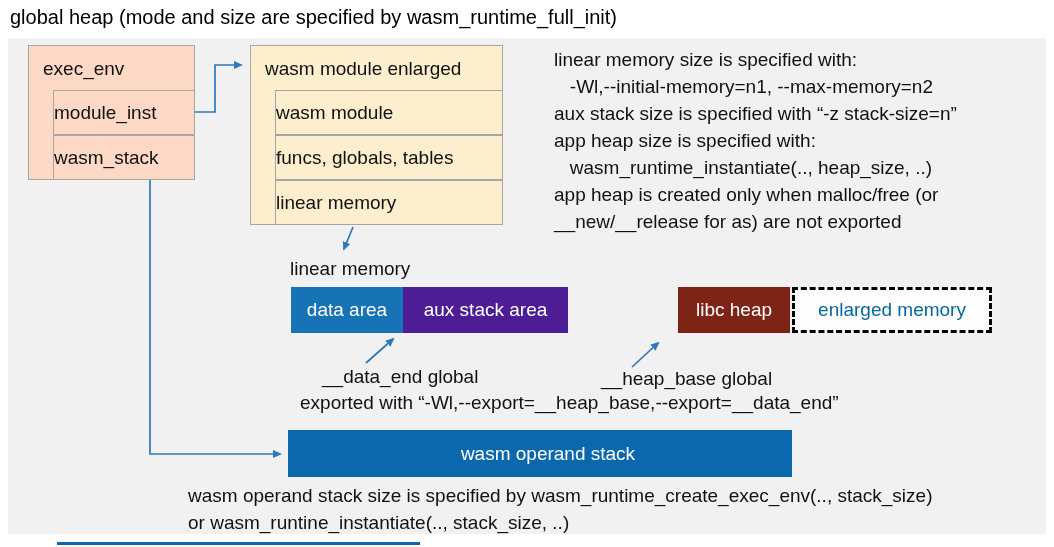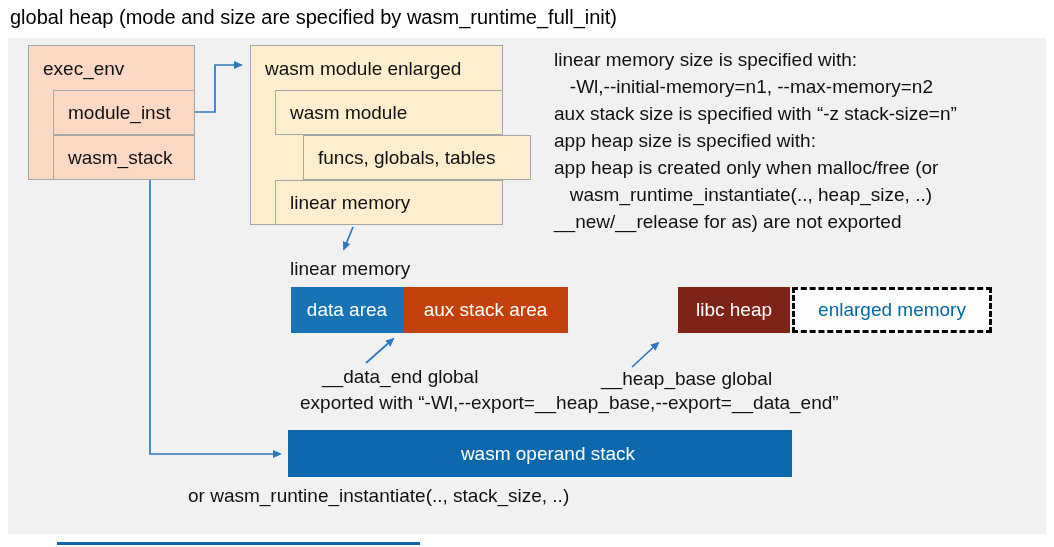--- a/index.html
+++ b/index.html
@@ -6,29 +6,29 @@
   html, body { background: #ffffff; }
   body { font-family: "Liberation Sans", sans-serif; color: #111; }
   .stage { position: relative; width: 1054px; height: 545px; overflow: hidden; background: #fff; }
 
   .title { position: absolute; left: 10px; top: 6px; font-size: 20px; color: #000; white-space: pre; }
 
   .panel { position: absolute; left: 8px; top: 38px; width: 1038px; height: 496px; }
 
   .box { position: absolute; border: 1px solid #a6a6a6; }
   .box-header { height: 45px; display: flex; align-items: center; padding-left: 14px; font-size: 19px; }
-  .field { position: absolute; border: 1px solid #a6a6a6; height: 45px; display: flex; align-items: center; padding-left: 14px; font-size: 19px; }
+  .field { position: absolute; border: 1px solid #a6a6a6; height: 45px; display: flex; align-items: center; font-size: 19px; }
 
   .exec-box { left: 28px; top: 45px; width: 167px; height: 135px; }
   .exec-f1 { left: 53px; top: 90px;  width: 142px; }
   .exec-f2 { left: 53px; top: 135px; width: 142px; }
 
   .inst-box { left: 250px; top: 45px; width: 253px; height: 180px; }
   .inst-f1 { left: 275px; top: 90px;  width: 228px; }
-  .inst-f2 { left: 275px; top: 135px; width: 228px; margin-left: 28px; }
+  .inst-f2 { left: 275px; top: 135px; width: 228px; }
   .inst-f3 { left: 275px; top: 180px; width: 228px; }
 
   .notes { position: absolute; left: 510px; top: 46px; font-size: 19px; line-height: 27px; margin-left: 44px; }
   .notes div { white-space: pre; }
 
   .lm-label { position: absolute; left: 290px; top: 258px; font-size: 19px; }
 
   .seg { position: absolute; top: 287px; height: 46px; display: flex; align-items: center; justify-content: center;
          color: #fff; font-size: 19px; white-space: nowrap; }
   .seg-1 { left: 291px; width: 112px; }
@@ -74,39 +74,40 @@
   </div>
   <div class="field inst-f1" style="background-color: rgb(253, 238, 205);">wasm module</div>
   <div class="field inst-f2" style="background-color: rgb(253, 238, 205);">funcs, globals, tables</div>
   <div class="field inst-f3" style="background-color: rgb(253, 238, 205);">linear memory</div>
 
   <div class="notes">
     <div>linear memory size is specified with:</div>
     <div>   -Wl,--initial-memory=n1, --max-memory=n2</div>
     <div>aux stack size is specified with “-z stack-size=n”</div>
     <div>app heap size is specified with:</div>
+    <div>   wasm_runtime_instantiate(.., heap_size, ..)</div>
     <div>app heap is created only when malloc/free (or</div>
-    <div>   wasm_runtime_instantiate(.., heap_size, ..)</div>
     <div>__new/__release for as) are not exported</div>
   </div>
 
   <div class="lm-label">linear memory</div>
 
   <div class="seg seg-1" style="background-color: rgb(22, 115, 180);">data area</div>
-  <div class="seg seg-2" style="background-color: #c2410c;">aux stack area</div>
+  <div class="seg seg-2" style="background-color: #4c1d95;">aux stack area</div>
   <div class="seg seg-4" style="background-color: rgb(125, 36, 23);">libc heap</div>
   <div class="enlarged" style="color: #0369a1;">enlarged memory</div>
 
   <div class="glabel g-dataend">__data_end global</div>
   <div class="glabel g-heapbase">__heap_base global</div>
   <div class="glabel g-exported">exported with “-Wl,--export=__heap_base,--export=__data_end”</div>
 
   <div class="operand-bar" style="background-color: rgb(11, 104, 172); padding-left: 16px;">wasm operand stack</div>
 
   <div class="bottom-notes">
+    <div>wasm operand stack size is specified by wasm_runtime_create_exec_env(.., stack_size)</div>
     <div>or wasm_runtine_instantiate(.., stack_size, ..)</div>
   </div>
 
   <div class="bottom-strip" style="background-color: rgb(11, 104, 172);"></div>
 
   <svg class="overlay" viewBox="0 0 1054 547">
     <defs>
       <marker id="arrw" markerWidth="9" markerHeight="8" refX="7" refY="4" orient="auto" markerUnits="userSpaceOnUse">
         <path d="M0,0 L9,4 L0,8 z" style="fill: rgb(46, 120, 189);"></path>
       </marker>

